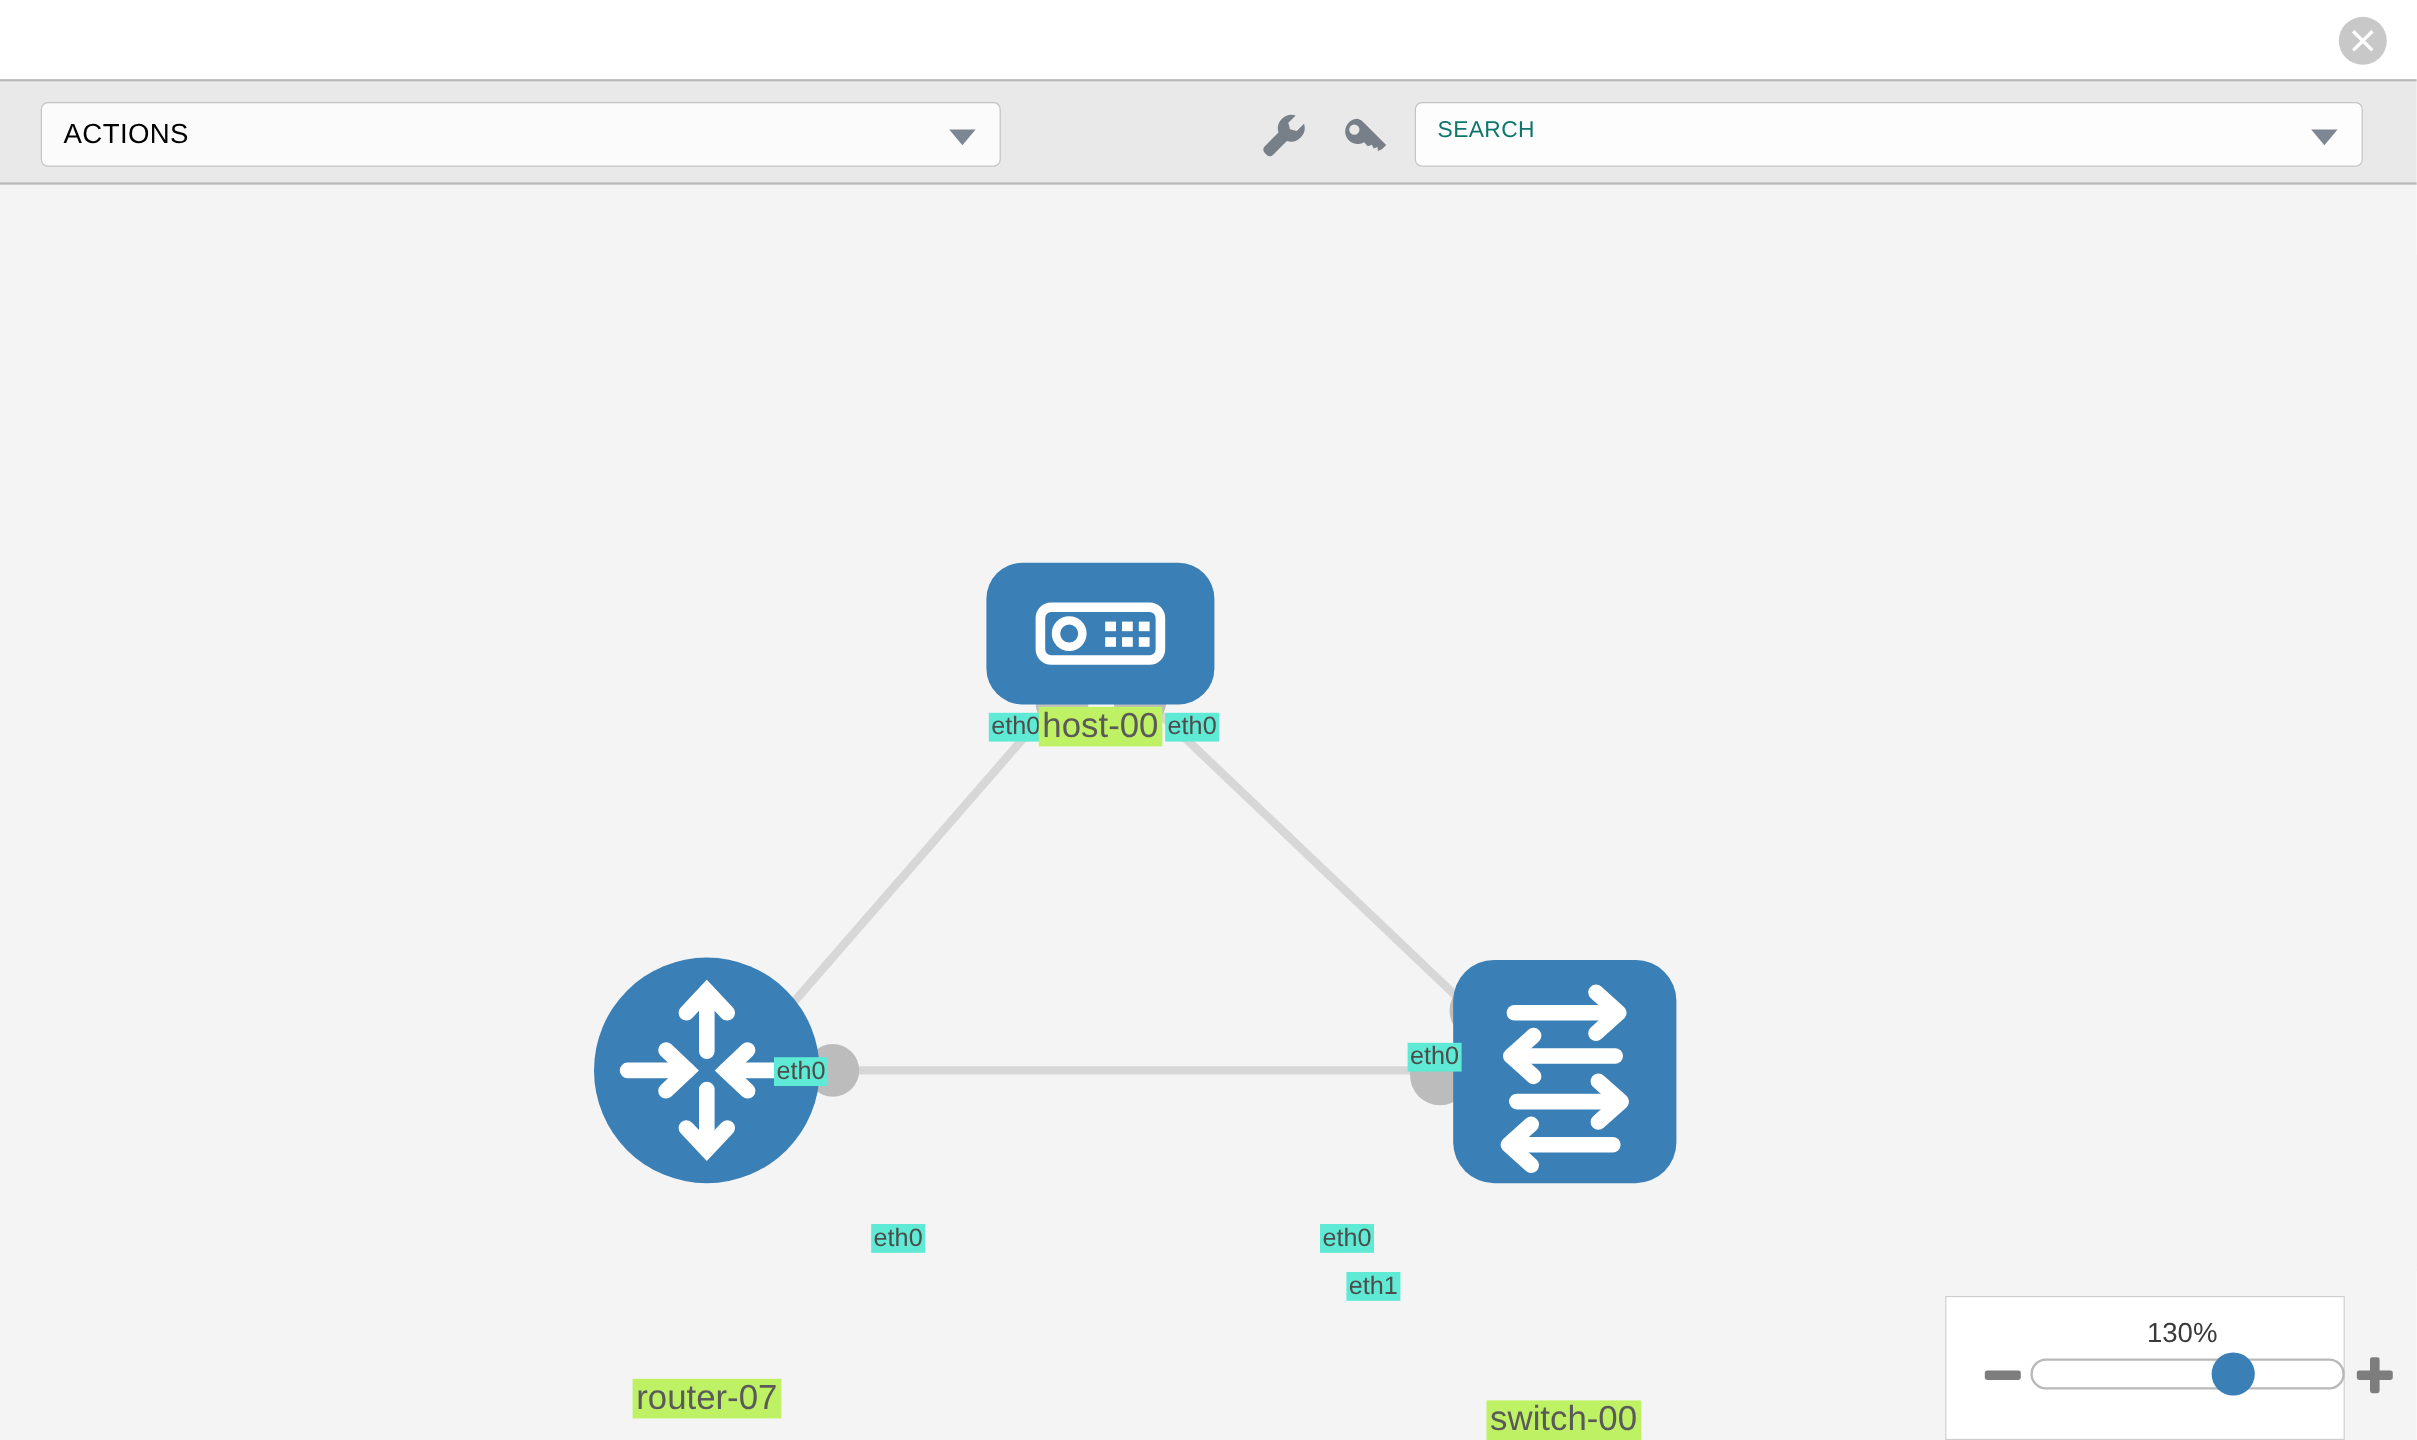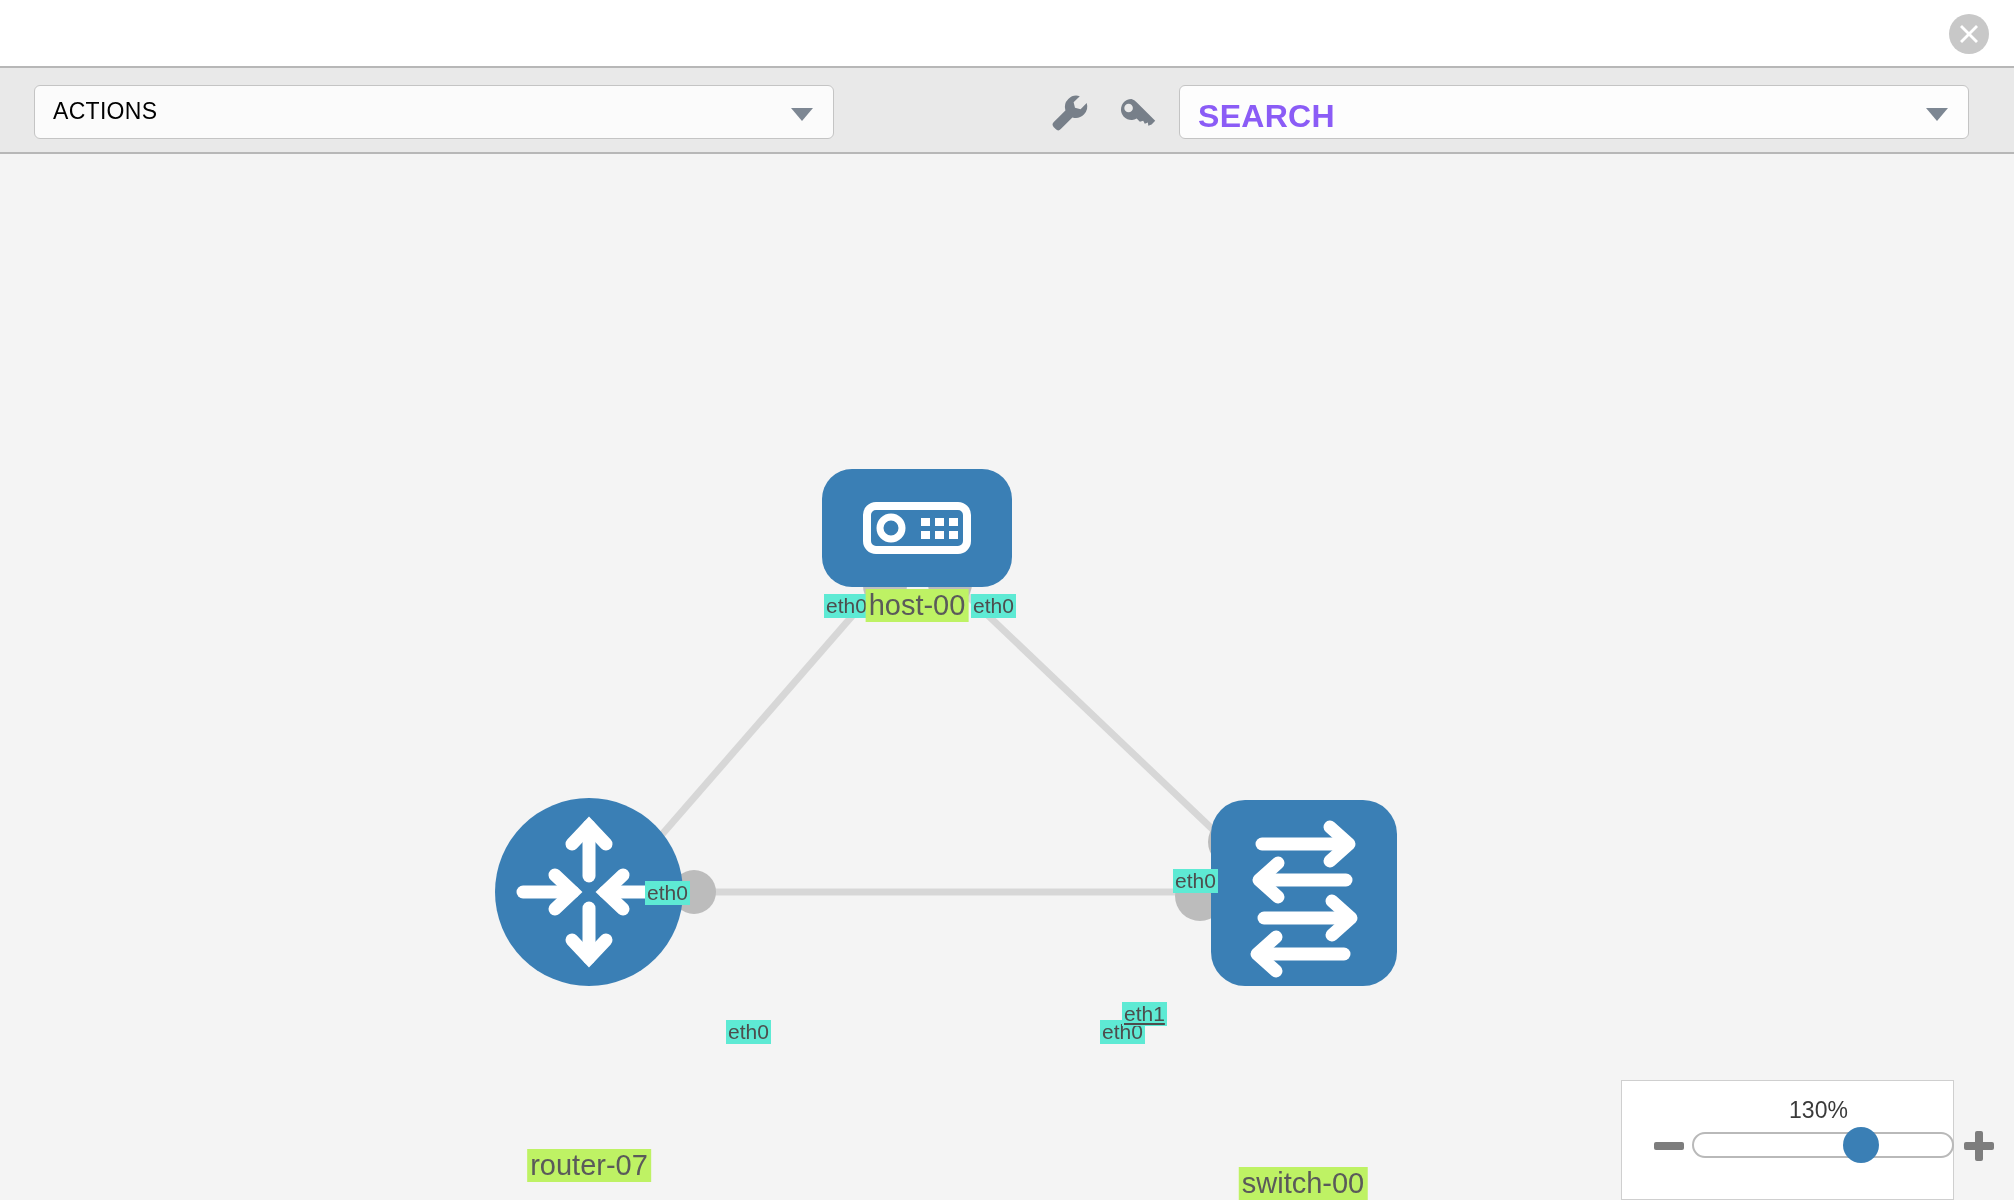--- a/index.html
+++ b/index.html
@@ -112,24 +112,23 @@
     background: #fdfdfd;
     border: 1px solid #c4c4c4;
     border-radius: 6px;
     box-sizing: border-box;
     cursor: text;
   }
   .search-select .sel-label {
     position: absolute;
     left: 18px;
     top: 12px;
-    font-size: 32px;
-    color: #8b5cf6;
+    font-size: 19px;
+    color: #0f766e;
     letter-spacing: 0.3px;
-    font-weight: bold;
   }
 
   
   .canvas {
     position: absolute;
     left: 0;
     top: 154px;
     width: 2014px;
     height: 1046px;
     background: #f4f4f4;
@@ -309,21 +308,21 @@
         </g>
       </g>
     </svg>
 
     <span class="iface-label" style="left:824px; top:440px;">eth0</span>
     <span class="iface-label" style="left:971px; top:440px;">eth0</span>
     <span class="iface-label" style="left:645px; top:727px;">eth0</span>
     <span class="iface-label" style="left:1173px; top:715px;">eth0</span>
     <span class="iface-label" style="left:726px; top:866px;">eth0</span>
     <span class="iface-label" style="left:1100px; top:866px;">eth0</span>
-    <span class="iface-label" style="left:1122px; top:848px;text-decoration:underline;">eth1</span>
+    <span class="iface-label" style="left:1122px; top:906px;">eth1</span>
 
     <span class="node-label" style="left:917px; top:435px;">host-00</span>
     <span class="node-label" style="left:589px; top:995px;">router-07</span>
     <span class="node-label" style="left:1303px; top:1013px;">switch-00</span>
   </div>
 
   <div class="zoom-panel">
     <div class="zoom-level">130%</div>
 
     <div class="zoom-minus">

